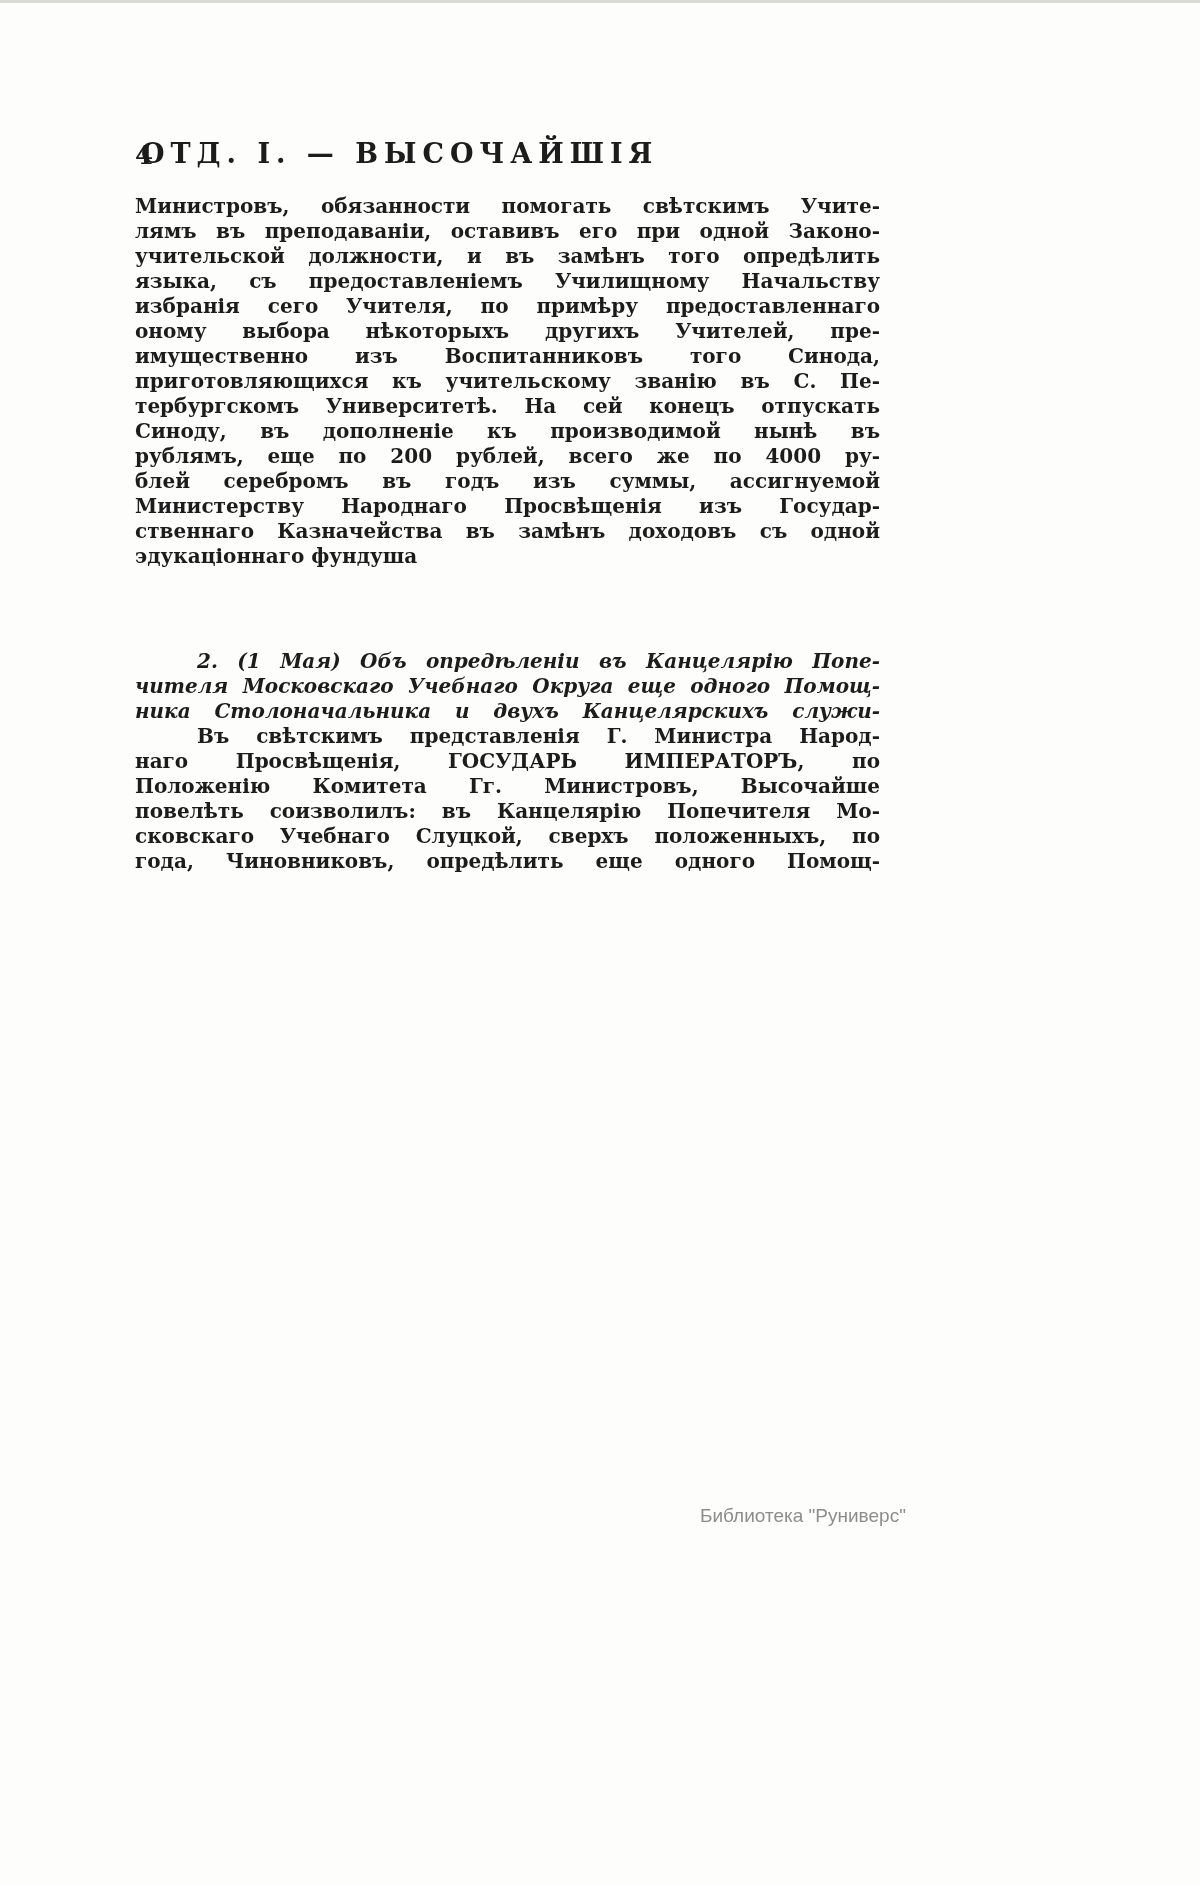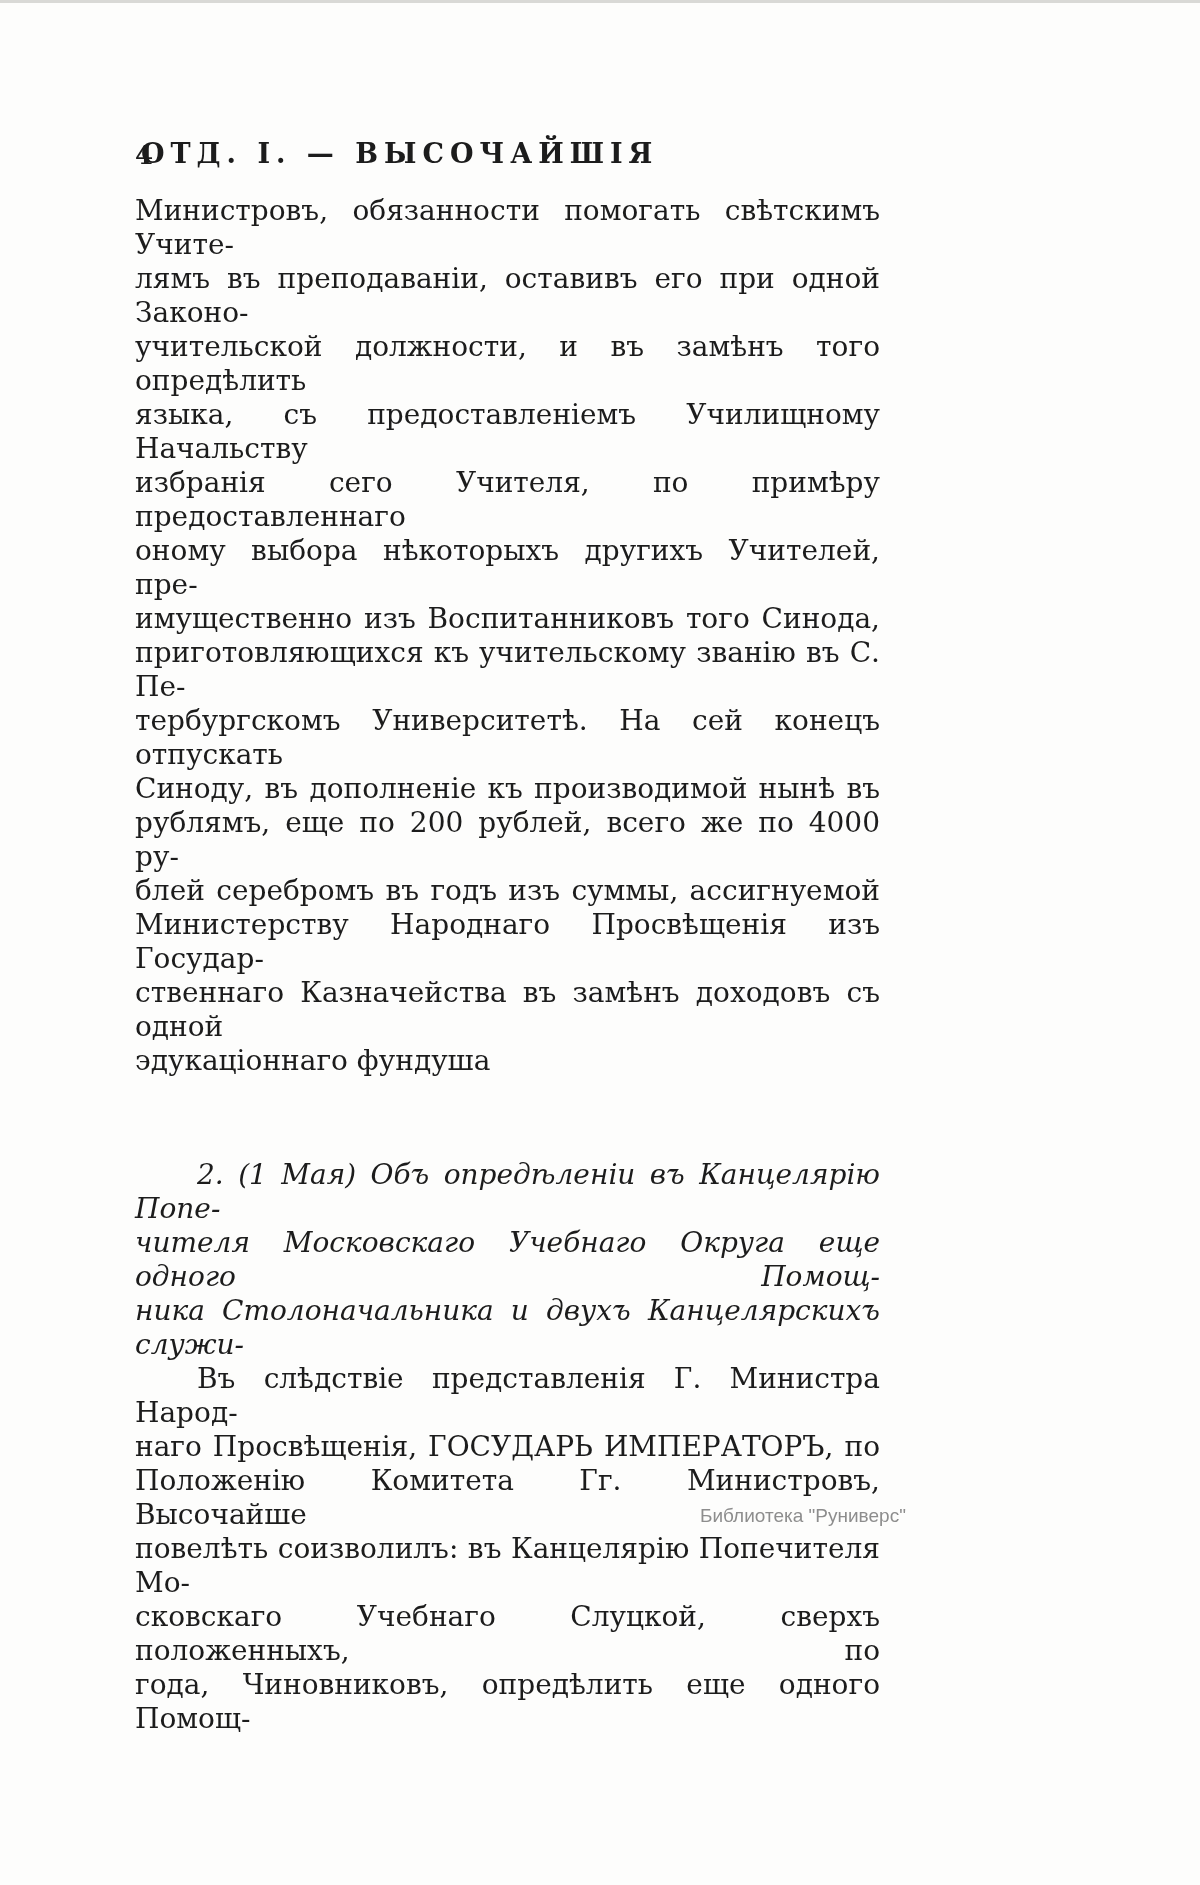--- a/index.html
+++ b/index.html
@@ -57,23 +57,23 @@
     width: 745px;
   }
   .para {
     margin: 0;
   }
   .para.italic-heading {
     margin-top: 80px;
     font-style: italic;
   }
   .line {
-    font-size: 28px;
-    font-weight: 400;
-    line-height: 34px;
+    font-size: 20px;
+    font-weight: 700;
+    line-height: 25px;
     white-space: normal;
     text-align: left;
   }
   .line.fill {
     text-align: justify;
     -moz-text-align-last: justify;
     text-align-last: justify;
   }
   .line.indent {
     text-indent: 62px;
@@ -119,21 +119,21 @@
         <div class="line fill">Министерству Народнаго Просвѣщенія изъ Государ-</div>
         <div class="line fill">ственнаго Казначейства въ замѣнъ доходовъ съ одной</div>
         <div class="line">эдукаціоннаго фундуша</div>
       </div>
       <div class="para italic-heading">
         <div class="line fill indent">2. (1 Мая) Объ опредѣленіи въ Канцелярію Попе-</div>
         <div class="line fill">чителя Московскаго Учебнаго Округа еще одного Помощ-</div>
         <div class="line fill">ника Столоначальника и двухъ Канцелярскихъ служи-</div>
       </div>
       <div class="para body">
-        <div class="line fill indent">Въ слѣдствіе представленія Г. Министра Народ-</div>
+        <div class="line fill indent">Въ свѣтскимъ представленія Г. Министра Народ-</div>
         <div class="line fill">наго Просвѣщенія, ГОСУДАРЬ ИМПЕРАТОРЪ, по</div>
         <div class="line fill">Положенію Комитета Гг. Министровъ, Высочайше</div>
         <div class="line fill">повелѣть соизволилъ: въ Канцелярію Попечителя Мо-</div>
         <div class="line fill">сковскаго Учебнаго Слуцкой, сверхъ положенныхъ, по</div>
         <div class="line fill">года, Чиновниковъ, опредѣлить еще одного Помощ-</div>
       </div>
     </div>
 
   <div class="watermark">Библиотека "Руниверс"</div>
 </div>

